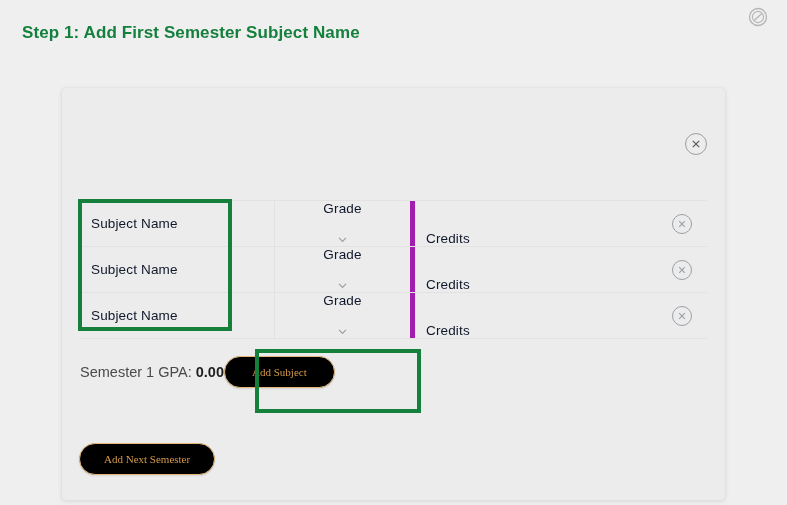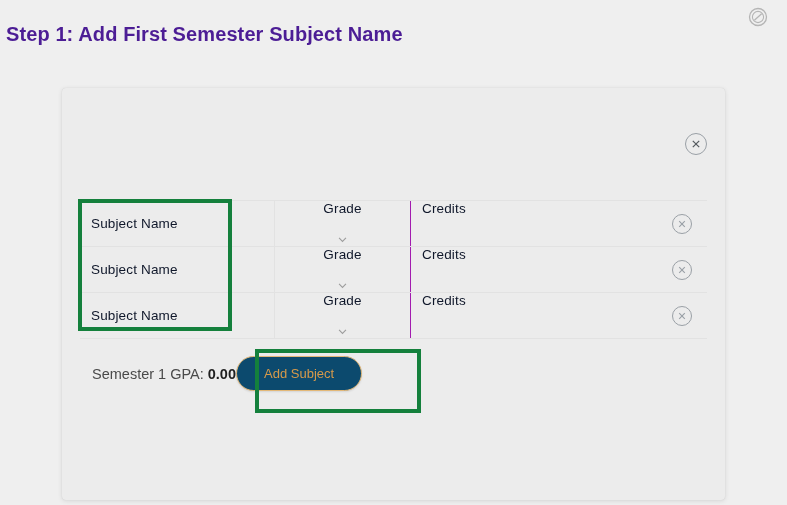--- a/index.html
+++ b/index.html
@@ -11,25 +11,25 @@
     height: 505px;
     background: #efefef;
     font-family: "Liberation Sans", sans-serif;
     overflow: hidden;
     position: relative;
   }
 
   
   #page-title {
     position: absolute;
-    left: 6px;
+    left: 22px;
     top: 23px;
-    font-size: 20px;
+    font-size: 17px;
     font-weight: bold;
-    color: #4c1d95;
+    color: #15803d;
     letter-spacing: 0.1px;
     white-space: nowrap;
   }
   #help-icon {
     position: absolute;
     right: 18px;
     top: 6px;
     width: 22px;
     height: 22px;
     opacity: 0.45;
@@ -109,24 +109,24 @@
     align-items: center;
     justify-content: space-between;
     padding: 0 11px 0 11px;
     box-sizing: border-box;
     border-left: 1px solid #e2e2e2;
     flex-direction: column;
   }
   .cell-credits {
     flex: 1;
     display: flex;
-    align-items: flex-start;
+    align-items: flex-end;
     padding-left: 11px;
     box-sizing: border-box;
-    border-left: 1px solid #a21caf;
+    border-left: 5px solid #a21caf;
   }
   .cell-del {
     width: 50px;
     display: flex;
     align-items: center;
     justify-content: center;
   }
   .ph {
     font-size: 13.5px;
     color: #0f172a;
@@ -139,36 +139,35 @@
     height: 20px;
   }
 
   
   #gpa-row {
     position: absolute;
     left: 18px;
     top: 268px;
     display: flex;
     align-items: center;
-    margin-left: 12px;
   }
   #gpa-label {
     font-size: 14.5px;
     color: #4a4a4a;
     white-space: nowrap;
   }
   #gpa-label b { color: #1f1f1f; }
 
   .pill-btn {
-    background: #0c4a6e;
+    background: #000000;
     border: 1px solid #e3b878;
     color: #d79a4a;
     border-radius: 20px;
-    font-size: 13px;
-    font-family: Liberation Sans, sans-serif;
+    font-size: 11px;
+    font-family: Liberation Serif, serif;
     cursor: pointer;
     box-shadow: 0 1px 2px rgba(0,0,0,0.10);
     white-space: nowrap;
   }
   #add-subject-btn {
     padding: 9px 27px;
   }
 
   #add-next-semester-btn {
     position: absolute;
@@ -291,18 +290,19 @@
       </div>
     </div>
 
   </div>
 
   <div id="gpa-row">
     <div id="gpa-label"><span>Semester 1 GPA: </span><b>0.00</b></div>
     <button id="add-subject-btn" class="pill-btn">Add Subject</button>
   </div>
 
+  <button id="add-next-semester-btn" class="pill-btn">Add Next Semester</button>
 
 
 </div>
 
 <div id="annot-subject-names" class="annot"></div>
 <div id="annot-add-subject" class="annot"></div>
 
 </body></html>

